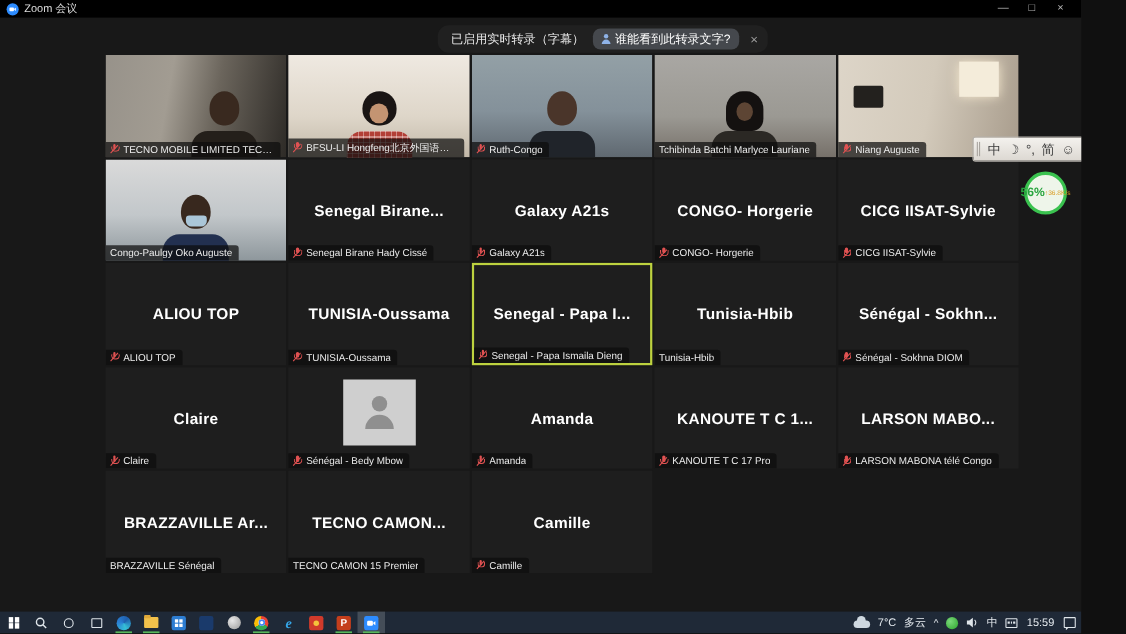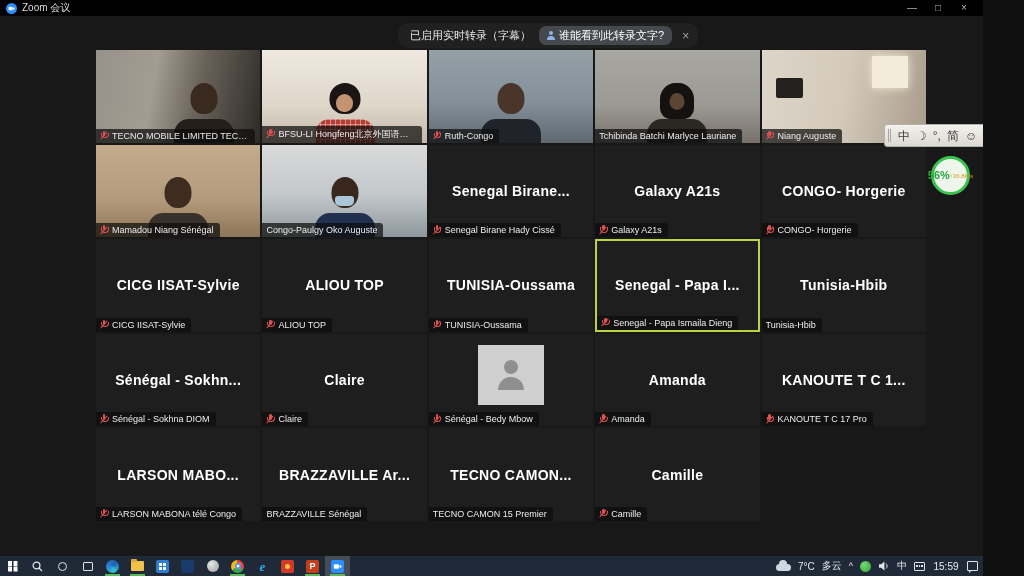--- a/index.html
+++ b/index.html
@@ -235,35 +235,20 @@
         </div>
       <div class="nameplate">
         <span class="mic">
             <i></i>
           </span>
         <span class="nm">Niang Auguste</span>
         </div>
     </div>
 
     <div class="tile">
-      <div class="vid v-mam">
-          <div class="scene"></div>
-        <div class="figure">
-            <div class="head"></div>
-            <div class="torso"></div>
-          </div>
-        </div>
-      <div class="nameplate">
-        <span class="mic">
-            <i></i>
-          </span>
-        <span class="nm">Mamadou Niang Sénégal</span>
-        </div>
-    </div>
-    <div class="tile">
       <div class="vid v-paulgy">
           <div class="scene"></div>
         <div class="figure">
             <div class="head"></div>
             <div class="torso"></div>
           </div>
         </div>
       <div class="nameplate">
 
         <span class="nm">Congo-Paulgy Oko Auguste</span>

